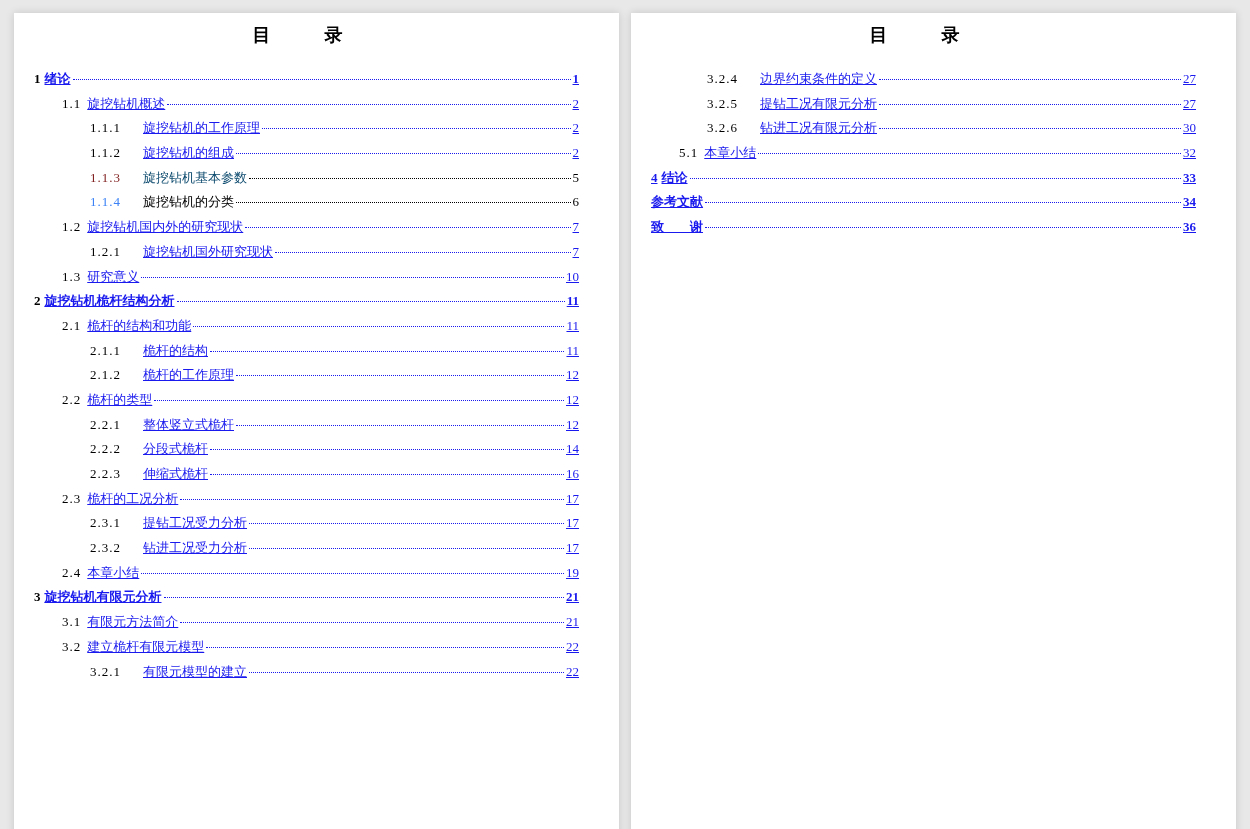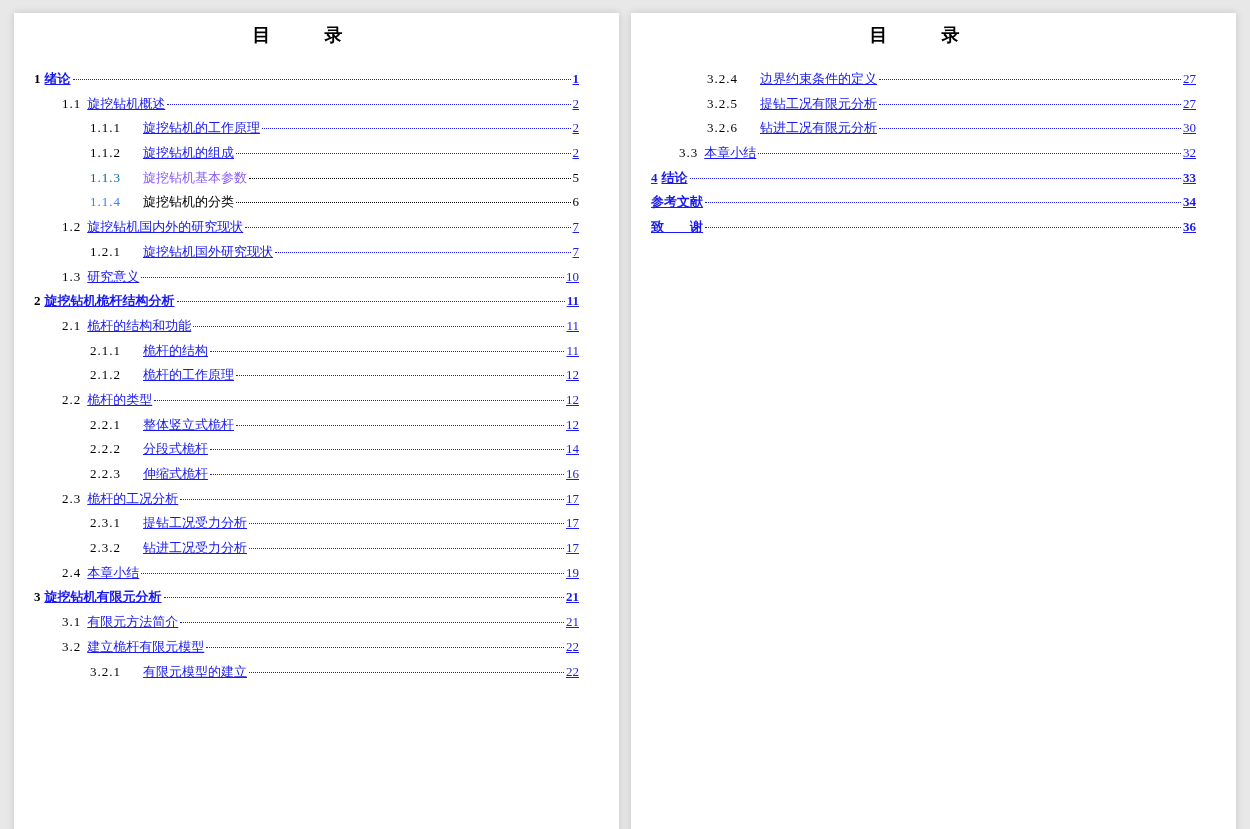--- a/index.html
+++ b/index.html
@@ -48,22 +48,22 @@
           <span class="dots"></span>
           <span class="pg">2</span>
         </div>
         <div class="row lvl2 link">
           <span class="lbl">1.1.2</span>
           <span class="txt">旋挖钻机的组成</span>
           <span class="dots"></span>
           <span class="pg">2</span>
         </div>
         <div class="row lvl2 plain">
-          <span class="lbl" style="color: #0369a1; text-decoration: none;">1.1.3</span>
-          <span class="txt" style="color: #8b5cf6; text-decoration: none;">旋挖钻机基本参数</span>
+          <span class="lbl" style="color: #7f1d1d; text-decoration: none;">1.1.3</span>
+          <span class="txt" style="color: #0c4a6e; text-decoration: none;">旋挖钻机基本参数</span>
           <span class="dots" style="border-bottom-color: rgb(0, 0, 0);"></span>
           <span class="pg" style="color: rgb(0, 0, 0); text-decoration: none;">5</span>
         </div>
         <div class="row lvl2 plain">
           <span class="lbl" style="color: #3b82f6; text-decoration: none;">1.1.4</span>
           <span class="txt" style="color: rgb(0, 0, 0); text-decoration: none;">旋挖钻机的分类</span>
           <span class="dots" style="border-bottom-color: rgb(0, 0, 0);"></span>
           <span class="pg" style="color: rgb(0, 0, 0); text-decoration: none;">6</span>
         </div>
         <div class="row lvl1 link">
@@ -197,21 +197,21 @@
           <span class="dots"></span>
           <span class="pg">27</span>
         </div>
         <div class="row lvl2 link">
           <span class="lbl">3.2.6</span>
           <span class="txt">钻进工况有限元分析</span>
           <span class="dots"></span>
           <span class="pg">30</span>
         </div>
         <div class="row lvl1 link">
-          <span class="lbl">3.3</span>
+          <span class="lbl">5.1</span>
           <span class="txt">本章小结</span>
           <span class="dots"></span>
           <span class="pg">32</span>
         </div>
         <div class="row lvl0 link">
           <span class="lbl u">4</span>
           <span class="txt">结论</span>
           <span class="dots"></span>
           <span class="pg">33</span>
         </div>

